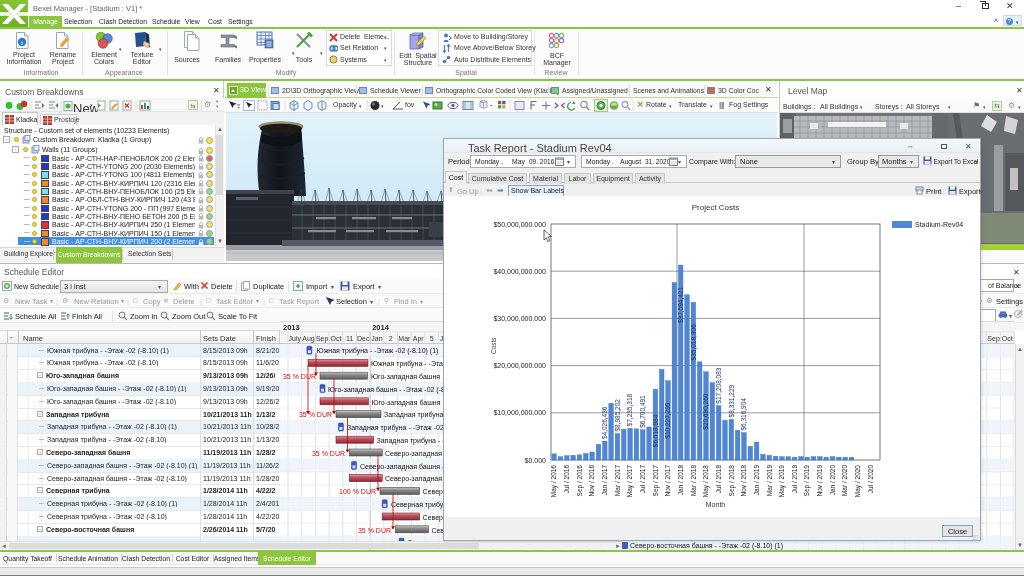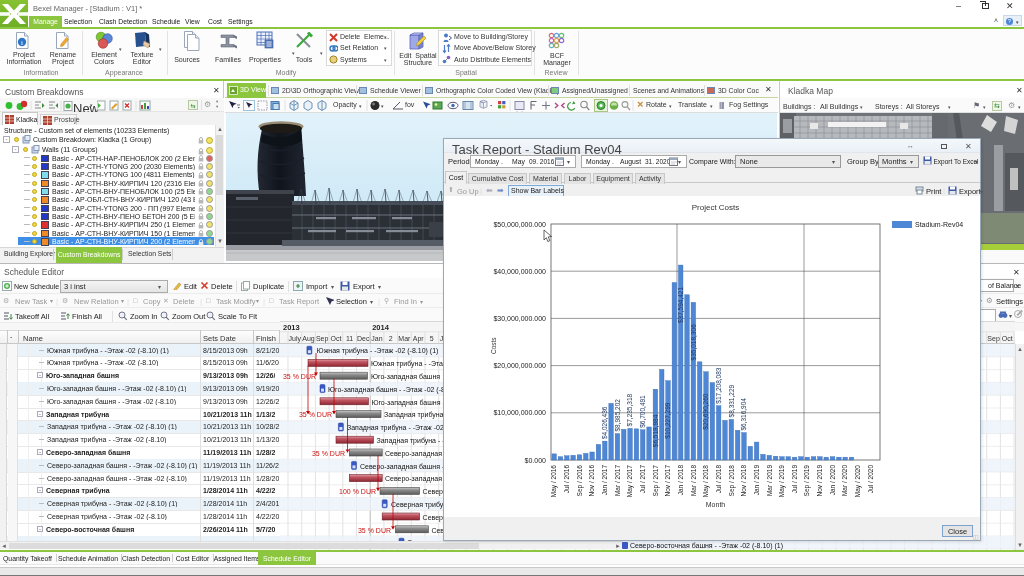--- a/index.html
+++ b/index.html
@@ -489,21 +489,21 @@
 </g>
 
 <rect x="0" y="136" width="551" height="12" fill="#C6C8CA"></rect>
 <rect x="0" y="132" width="240" height="5" fill="#9A9EA4"></rect>
 <path d="M0 140 h551" stroke="#B4B6BA" stroke-width="1"></path>
 <rect x="56" y="127" width="184" height="6" fill="#565C65"></rect>
 </svg>
 </div>
 </div>
 <div class="ab" style="left:779px;top:81px;width:245px;height:182px;background:#fff;border-left:1px solid #C8C8C8;">
-<div class="ab" style="left:8px;top:5px;font-size:8.5px;color:#555;">Kladka Map</div>
+<div class="ab" style="left:8px;top:5px;font-size:8.5px;color:#555;">Level Map</div>
 <div class="ab" style="left:236px;top:5px;font-size:8px;color:#333;">✕</div>
 <div class="ab" style="left:0;top:17px;width:245px;height:15px;background:#FAFAFA;border-bottom:1px solid #E0E0E0;"></div>
 <div class="ab" style="left:3px;top:21.5px;font-size:7px;color:#333;">Buildings :</div>
 <div class="ab" style="left:40px;top:21.5px;font-size:7px;color:#333;">All Buildings</div>
 <div class="ab" style="left:80px;top:23px;font-size:5px;color:#555;">▾</div>
 <div class="ab" style="left:95px;top:21.5px;font-size:7px;color:#333;">Storeys :</div>
 <div class="ab" style="left:126px;top:21.5px;font-size:7px;color:#333;">All Storeys</div>
 <div class="ab" style="left:168px;top:23px;font-size:5px;color:#555;">▾</div>
 <div class="ab" style="left:193px;top:20px;font-size:8px;color:#667;">⚑</div>
 <div class="ab" style="left:203px;top:23px;font-size:5px;color:#555;">▾</div>
@@ -552,21 +552,21 @@
         <circle cx="5" cy="5" r="3" fill="#4AB04A"></circle>
         <path d="M5 3.2 v3.6 M3.2 5 h3.6" stroke="#fff" stroke-width="1"></path>
       </svg>
 <div class="ab" style="left:14px;top:18.5px;font-size:7px;color:#222;">New Schedule</div>
 <div class="ab" style="left:60px;top:16px;width:108px;height:13px;background:linear-gradient(180deg,#F4F4F4,#E4E4E4);border:1px solid #ABABAB;"></div>
 <div class="ab" style="left:64px;top:18px;font-size:7.5px;color:#222;">3 i inst</div>
 <div class="ab" style="left:158px;top:19px;font-size:6px;color:#555;">▾</div>
 <svg class="ab" style="left:173px;top:17px" width="9" height="9" viewBox="0 0 9 9">
         <path d="M1 8 l5-6 2 1.5 -5 6 -2.5 0.5 z" fill="#E8B840" stroke="#A8842A" stroke-width="0.5"></path>
       </svg>
-<div class="ab" style="left:184px;top:18px;font-size:7.5px;color:#222;">Edit</div>
+<div class="ab" style="left:184px;top:18px;font-size:7.5px;color:#222;">With</div>
 <svg class="ab" style="left:200px;top:17px" width="9" height="9" viewBox="0 0 9 9">
         <path d="M1.5 1.5 l6 6 M7.5 1.5 l-6 6" stroke="#D23A2A" stroke-width="1.6"></path>
       </svg>
 <div class="ab" style="left:211px;top:18px;font-size:7.5px;color:#222;">Delete</div>
 <div class="ab" style="left:236px;top:17px;width:1px;height:11px;background:#E0E0E0;"></div>
 <svg class="ab" style="left:241px;top:17px" width="9" height="10" viewBox="0 0 9 10">
         <rect x="0.5" y="2" width="6" height="7.5" fill="#fff" stroke="#9AA"></rect>
         <rect x="2.5" y="0.5" width="6" height="7.5" fill="#fff" stroke="#9AA"></rect>
       </svg>
 <div class="ab" style="left:253px;top:18px;font-size:7.5px;color:#222;">Duplicate</div>
@@ -592,40 +592,40 @@
 <div class="ab" style="left:62px;top:33px;font-size:7px;color:#AAA;">⚙</div>
 <div class="ab" style="left:74px;top:33px;font-size:7.5px;color:#999;">New Relation</div>
 <div class="ab" style="left:121px;top:33px;font-size:6px;color:#999;">▾</div>
 <div class="ab" style="left:127px;top:33px;font-size:8px;color:#E0E0E0;">|</div>
 <div class="ab" style="left:133px;top:33px;font-size:7px;color:#AAA;">□</div>
 <div class="ab" style="left:143px;top:33px;font-size:7.5px;color:#999;">Copy</div>
 <div class="ab" style="left:163px;top:33px;font-size:7px;color:#AAA;">✕</div>
 <div class="ab" style="left:173px;top:33px;font-size:7.5px;color:#999;">Delete</div>
 <div class="ab" style="left:200px;top:33px;font-size:8px;color:#E0E0E0;">|</div>
 <div class="ab" style="left:206px;top:33px;font-size:7px;color:#AAA;">□</div>
-<div class="ab" style="left:216px;top:33px;font-size:7.5px;color:#999;">Task Modify</div>
+<div class="ab" style="left:216px;top:33px;font-size:7.5px;color:#999;">Task Editor</div>
 <div class="ab" style="left:256px;top:33px;font-size:6px;color:#999;">▾</div>
 <div class="ab" style="left:263px;top:33px;font-size:8px;color:#E0E0E0;">|</div>
 <div class="ab" style="left:269px;top:33px;font-size:7px;color:#AAA;">□</div>
 <div class="ab" style="left:279px;top:33px;font-size:7.5px;color:#999;">Task Report</div>
 <svg class="ab" style="left:325px;top:32px" width="9" height="10" viewBox="0 0 9 10">
         <path d="M1 1 l4 8 1.5-3.5 3.5-1.5 z" fill="#335"></path>
       </svg>
 <div class="ab" style="left:336px;top:33px;font-size:7.5px;color:#222;">Selection</div>
 <div class="ab" style="left:370px;top:34px;font-size:6px;color:#555;">▾</div>
 <div class="ab" style="left:378px;top:33px;font-size:8px;color:#E0E0E0;">|</div>
 <div class="ab" style="left:384px;top:33px;font-size:7px;color:#AAA;">⚲</div>
 <div class="ab" style="left:394px;top:33px;font-size:7.5px;color:#999;">Find In</div>
 <div class="ab" style="left:420px;top:34px;font-size:6px;color:#999;">▾</div>
 <div class="ab" style="left:0;top:44px;width:1024px;height:15px;background:#FAFAFA;border-bottom:1px solid #ECECEC;"></div>
 <svg class="ab" style="left:3px;top:47px" width="10" height="10" viewBox="0 0 10 10">
         <path d="M1 2 h5 M1 5 h4 M1 8 h5" stroke="#556" stroke-width="1"></path>
         <path d="M8 3 l0 5 M6.5 6.5 l1.5 1.8 1.5-1.8" stroke="#3A8A3A" fill="none"></path>
       </svg>
-<div class="ab" style="left:15px;top:48px;font-size:7.5px;color:#222;">Takeoff All</div>
+<div class="ab" style="left:15px;top:48px;font-size:7.5px;color:#222;">Schedule All</div>
 <svg class="ab" style="left:60px;top:47px" width="10" height="10" viewBox="0 0 10 10">
         <path d="M1 2 h5 M1 5 h4 M1 8 h5" stroke="#556" stroke-width="1"></path>
         <path d="M8 8 l0-5 M6.5 4.5 l1.5-1.8 1.5 1.8" stroke="#3A8A3A" fill="none"></path>
       </svg>
 <div class="ab" style="left:72px;top:48px;font-size:7.5px;color:#222;">Finish All</div>
 <div class="ab" style="left:112px;top:47px;width:1px;height:11px;background:#E0E0E0;"></div>
 <svg class="ab" style="left:118px;top:47px" width="10" height="10" viewBox="0 0 10 10">
         <circle cx="4" cy="4" r="3" fill="#EDF3FA" stroke="#667" stroke-width="0.9"></circle>
         <path d="M6.2 6.2 l2.6 2.6" stroke="#667" stroke-width="1.1"></path>
       </svg>
@@ -945,21 +945,21 @@
 <div class="ab" style="left:172px;top:551.5px;width:41px;height:13px;color:#222;font-size:6.8px;line-height:13px;text-align:center;white-space:nowrap;overflow:hidden;">Cost Editor</div>
 <div class="ab" style="left:213px;top:554px;width:1px;height:8px;background:#CCC;"></div>
 <div class="ab" style="left:213px;top:551.5px;width:48px;height:13px;color:#222;font-size:6.8px;line-height:13px;text-align:center;white-space:nowrap;overflow:hidden;">Assigned Items</div>
 <div class="ab" style="left:261px;top:554px;width:1px;height:8px;background:#CCC;"></div>
 <div class="ab" style="left:258px;top:551.5px;width:58px;height:13px;background:#8CC63F;color:#fff;font-size:6.8px;line-height:13px;text-align:center;white-space:nowrap;overflow:hidden;">Schedule Editor</div>
 <div class="ab" style="left:0;top:564.5px;width:1024px;height:3px;background:#FFF;"></div>
 <div class="ab" style="left:0;top:567px;width:1024px;height:7.5px;background:#E9E9E9;border-top:1px solid #C9C9C9;"></div>
 <div class="ab" style="left:0;top:574.5px;width:1024px;height:1.5px;background:#777;"></div>
 <div class="ab" style="left:443px;top:138px;width:538px;height:403px;background:#F0F0F0;border:1px solid #9AA8B8;box-shadow:1px 1px 3px rgba(0,0,0,0.12);z-index:50;">
 <div class="ab" style="left:0;top:0;width:536px;height:14px;background:linear-gradient(180deg,#F4F8FB,#E9F0F6);border-bottom:1px solid #E0E6EC;"></div>
-<div class="ab" style="left:8px;top:3px;font-size:13px;color:#444;">Task Report - Stadium Rev04</div>
+<div class="ab" style="left:24px;top:3px;font-size:11px;color:#444;">Task Report - Stadium Rev04</div>
 <div class="ab" style="left:463px;top:3px;font-size:7px;color:#555;">↔</div>
 <div class="ab" style="left:497px;top:4.5px;width:6px;height:5.5px;border:1px solid #555;"></div>
 <div class="ab" style="left:521px;top:2.5px;font-size:8px;color:#555;">✕</div>
 <div class="ab" style="left:4px;top:18px;font-size:7.5px;color:#222;">Period:</div>
 <div class="ab" style="left:26px;top:15.5px;width:106px;height:13px;background:#fff;border:1px solid #ABABAB;"></div>
 <div class="ab" style="left:31px;top:18.5px;font-size:6.8px;color:#222;">Monday</div>
 <div class="ab" style="left:57px;top:18.5px;font-size:6.8px;color:#222;">.</div>
 <div class="ab" style="left:68px;top:18.5px;font-size:6.8px;color:#222;">May</div>
 <div class="ab" style="left:85px;top:19px;font-size:6.5px;color:#222;white-space:nowrap;">09. 2016</div>
 <svg class="ab" style="left:111px;top:17.5px" width="9" height="9" viewBox="0 0 9 9">

